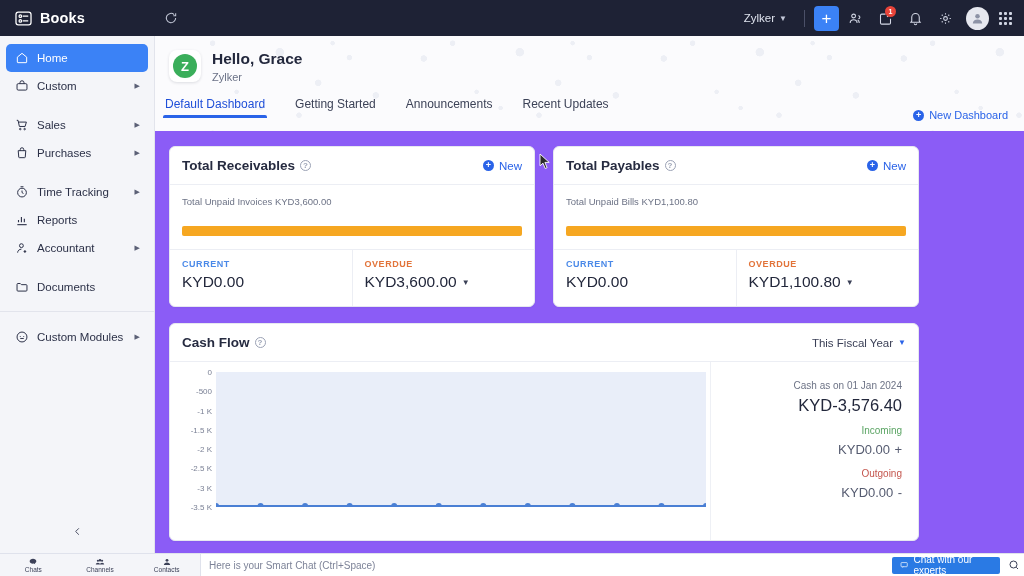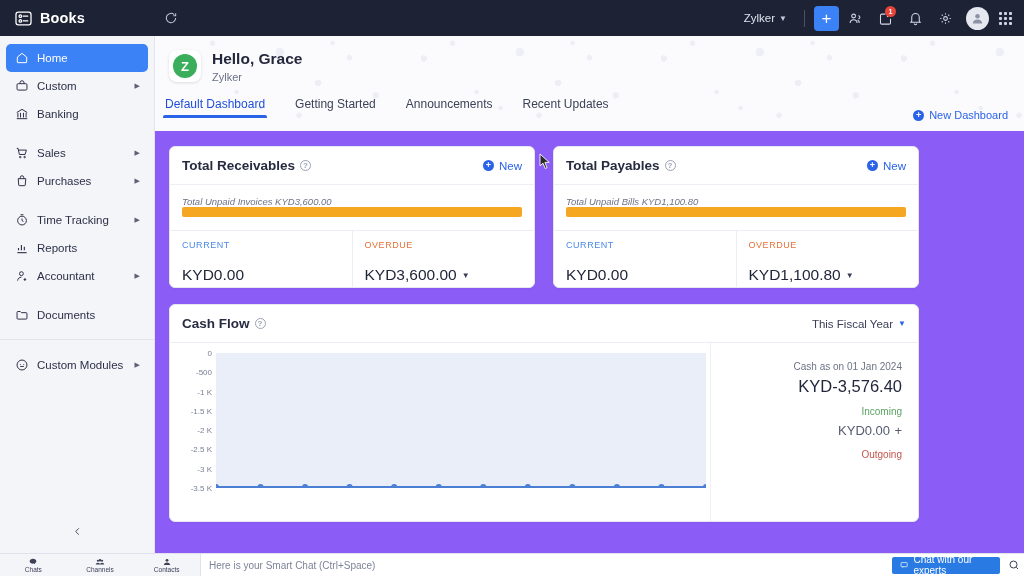--- a/index.html
+++ b/index.html
@@ -135,27 +135,27 @@
     height: 38px; display: flex; align-items: center; padding: 0 12px;
     border-bottom: 1px solid #eceef4;
   }
   .card-title { font-size: 13.5px; font-weight: 700; color: #262b40; display:flex; align-items:center; gap: 5px; }
   .info-i {
     width: 11px; height: 11px; border-radius: 50%; border: 1px solid #9ba2b5; color:#9ba2b5;
     font-size: 8px; line-height: 9px; text-align: center; font-weight: 700; font-style: normal;
   }
   .new-btn { margin-left: auto; display:flex; align-items:center; gap: 5px; color: #2a63e8; font-size: 11.5px; }
   .bar-wrap { padding: 11px 12px 13px; border-bottom: 1px solid #eceef4; }
-  .bar-label { font-size: 9.5px; color: #6d7386; margin-bottom: 0; font-style: italic; }
+  .bar-label { font-size: 9.5px; color: #6d7386; margin-bottom: 19px; }
   .bar-track { height: 10px; border-radius: 2px; background: #f1f2f6; }
   .bar-fill { height: 10px; border-radius: 2px; background: #f6a721; }
   .kpi-row { display: flex; height: 56px; }
   .kpi-cell { flex: 1; padding: 9px 0 0 12px; }
   .kpi-cell + .kpi-cell { border-left: 1px solid #eceef4; }
-  .kpi-lbl { font-size: 9px; letter-spacing: .55px; font-weight: 400; margin-bottom: 16px; }
+  .kpi-lbl { font-size: 9px; letter-spacing: .55px; font-weight: 700; margin-bottom: 4px; }
   .kpi-lbl.cur { color: #4a89e8; }
   .kpi-lbl.ovd { color: #e2743a; }
   .kpi-val { font-size: 15.5px; color: #22273b; font-weight: 400; display:flex; align-items:center; gap:5px; }
   .kpi-caret { font-size: 8px; color: #3b4057; }
 
   
   .cash-card { margin-top: 16px; width: 750px; }
   .period-sel { margin-left: auto; font-size: 11.5px; color: #3b4057; display:flex; align-items:center; gap:5px; }
   .period-caret { color:#2a63e8; font-size: 8px; }
   .cash-body { display: flex; height: 178px; }
@@ -297,30 +297,20 @@
       <span class="sic">
         <svg viewBox="0 0 24 24" fill="none" stroke="currentColor" stroke-width="1.7">
             <rect x="3.5" y="8" width="17" height="11" rx="2"></rect>
             <path d="M8.5 8V6.5a3.5 3.5 0 0 1 7 0V8"></path>
           </svg>
       </span>
       <span>Custom</span>
       <span class="arr">▶</span>
     </div>
 
-    <div class="side-item">
-      <span class="sic">
-        <svg viewBox="0 0 24 24" fill="none" stroke="currentColor" stroke-width="1.7">
-            <path d="M3 9.5L12 4l9 5.5"></path>
-            <path d="M5 10v8M9.5 10v8M14.5 10v8M19 10v8"></path>
-            <path d="M3 20h18"></path>
-          </svg>
-      </span>
-      <span>Banking</span>
-    </div>
 
     <div class="side-gap"></div>
 
     <div class="side-item">
       <span class="sic">
         <svg viewBox="0 0 24 24" fill="none" stroke="currentColor" stroke-width="1.7">
             <path d="M3 4h2.2l2.3 10.5h9.8L19.5 7H6"></path>
             <circle cx="9" cy="19" r="1.3"></circle>
             <circle cx="16.5" cy="19" r="1.3"></circle>
           </svg>
@@ -551,20 +541,24 @@
 
       <div class="cash-side">
         <div class="cash-asof">Cash as on 01 Jan 2024</div>
         <div class="cash-total">KYD-3,576.40</div>
         <div class="flow-lbl inc">Incoming</div>
         <div class="flow-val">
           <span>KYD0.00</span>
           <span>+</span>
         </div>
         <div class="flow-lbl out">Outgoing</div>
+        <div class="flow-val">
+          <span>KYD0.00</span>
+          <span>-</span>
+        </div>
       </div>
     </div>
   </div>
 </div>
 
 <div class="bottombar">
   <div class="chatnav">
     <div class="chatnav-item">
       <svg viewBox="0 0 24 24" fill="currentColor">
           <path d="M12 4c-4.4 0-8 2.7-8 6s3.6 6 8 6c.7 0 1.4-.07 2-.2l3.5 1.7-.9-2.7c2-1.1 3.4-2.8 3.4-4.8 0-3.3-3.6-6-8-6z"></path>

